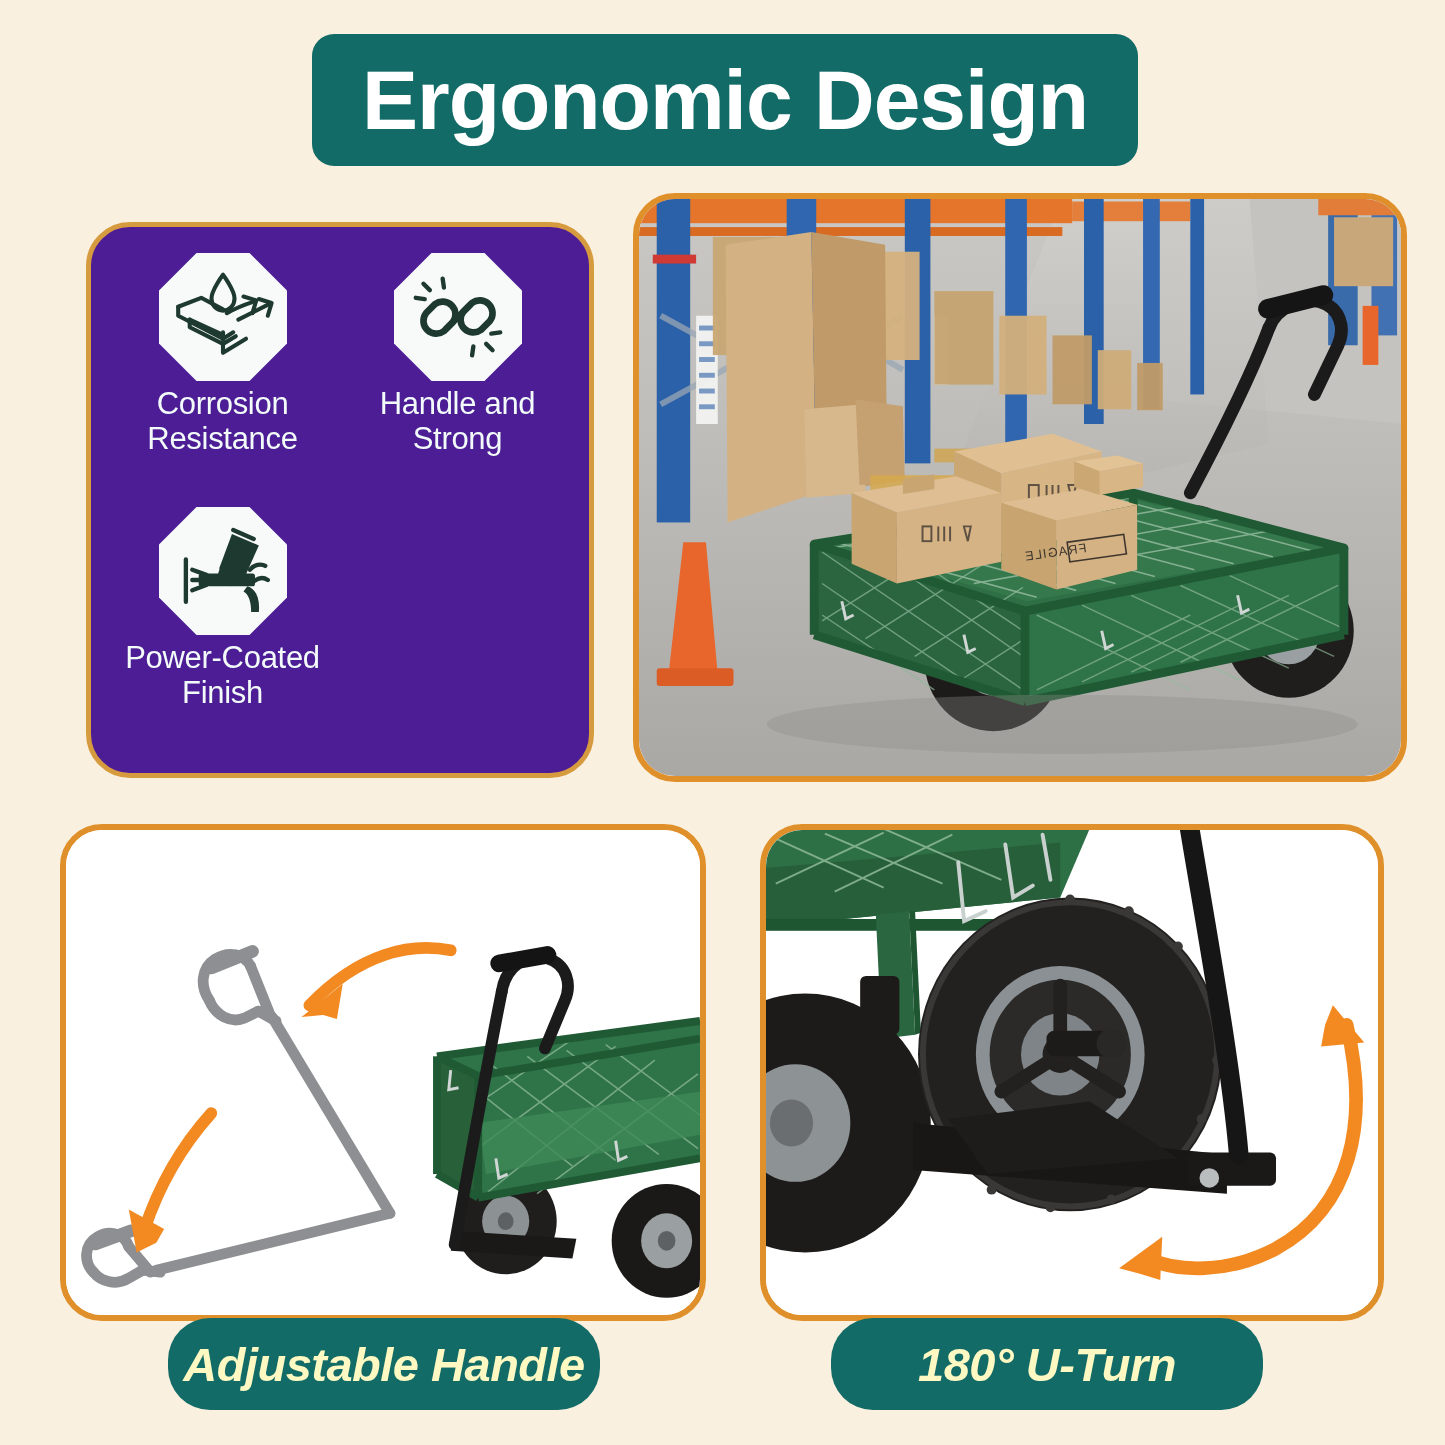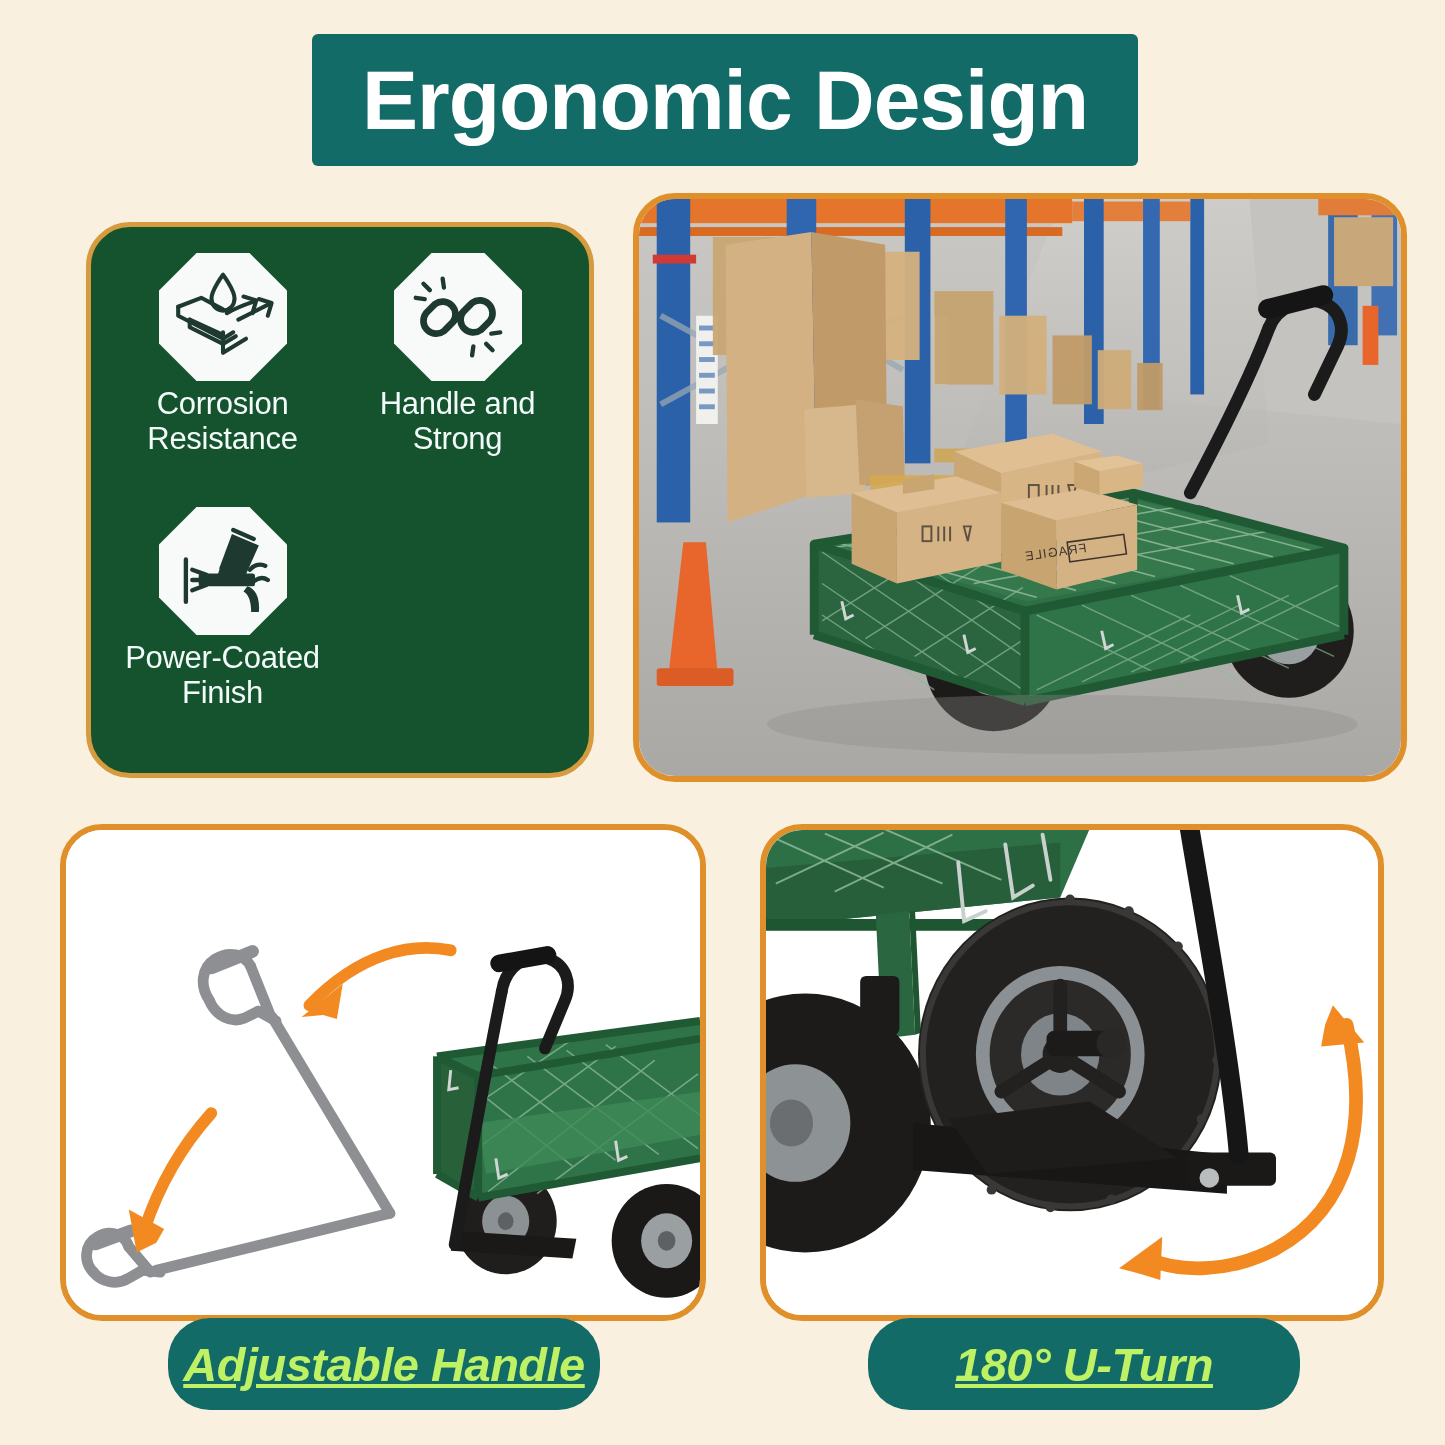--- a/index.html
+++ b/index.html
@@ -8,32 +8,32 @@
     background:#FAF0DF;
     font-family:"Liberation Sans", sans-serif;
     position:relative;
     overflow:hidden;
   }
   .page{ position:absolute; inset:0; }
 
   
   #title-banner{
     position:absolute; left:312px; top:34px; width:826px; height:132px;
-    background:#126B66; border-radius:6px;
+    background:#126B66; border-radius:22px;
     display:flex; align-items:center; justify-content:center;
   }
   #title-text{
     color:#FFFFFF; font-size:84px; font-weight:bold; letter-spacing:-1px;
     line-height:1; white-space:nowrap;
   }
 
   
   #feature-panel{
     position:absolute; left:86px; top:222px; width:508px; height:556px;
-    background:#14532d; border:5px solid #D79B3F; border-radius:44px;
+    background:#4c1d95; border:5px solid #D79B3F; border-radius:44px;
     padding:26px 18px 18px 18px;
   }
   .feat-grid{
     width:100%; height:100%;
     display:grid; grid-template-columns:1fr 1fr; grid-template-rows:1fr 1fr;
     column-gap:8px; row-gap:6px;
   }
   .feat-cell{ display:flex; flex-direction:column; align-items:center; justify-content:flex-start; }
   .feat-icon{
     width:128px; height:128px; display:block;
@@ -52,24 +52,24 @@
   #handle-panel{ left:60px; top:824px; width:646px; height:497px; }
   #uturn-panel{ left:760px; top:824px; width:624px; height:497px; }
   .photo-svg{ width:100%; height:100%; display:block; }
 
   
   .caption-pill{
     position:absolute; background:#126B66; border-radius:42px;
     display:flex; align-items:center; justify-content:center;
   }
   #caption-handle{ left:168px; top:1318px; width:432px; height:92px; }
-  #caption-uturn{ left:868px; top:1318px; width:432px; height:92px; }
+  #caption-uturn{ left:831px; top:1318px; width:432px; height:92px; }
   .caption-text{
-    color:#bef264; font-size:47px; font-style:italic; font-weight:bold;
-    white-space:nowrap; letter-spacing:-0.5px;text-decoration:underline;
+    color:#fef9c3; font-size:47px; font-style:italic; font-weight:bold;
+    white-space:nowrap; letter-spacing:-0.5px;
   }
 </style>
 </head>
 <body>
 
 <div class="page">
 
   <div id="title-banner">
     <div id="title-text">Ergonomic Design</div>
   </div>

